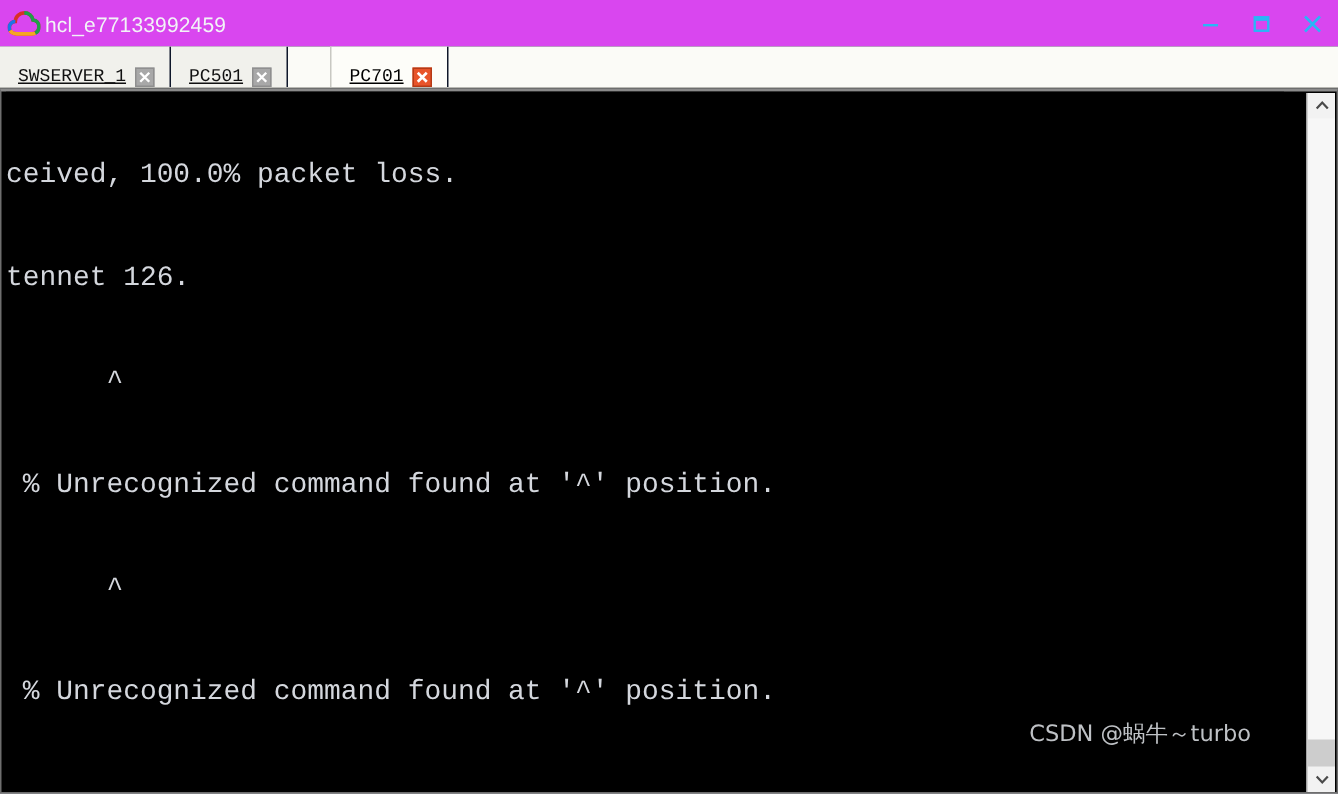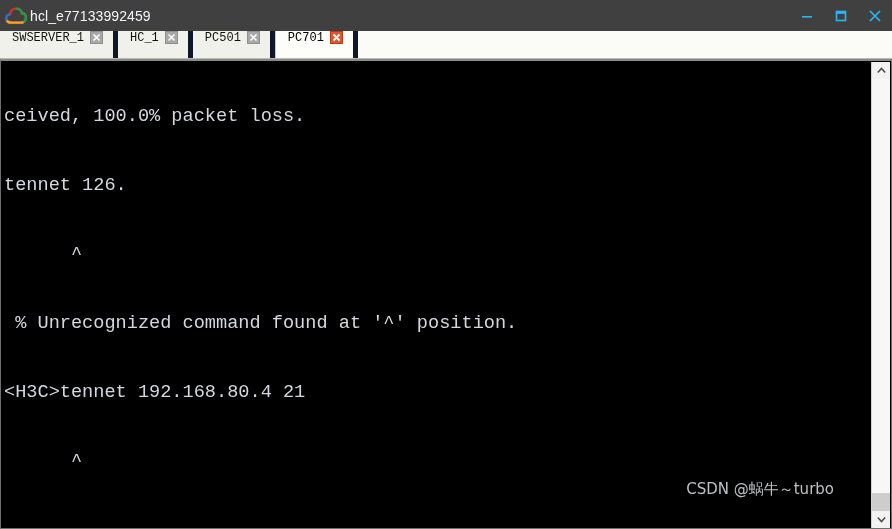--- a/index.html
+++ b/index.html
@@ -19,21 +19,21 @@
     background: #1c2230;
     box-sizing: border-box;
   }
 
   
   .titlebar {
     position: absolute;
     left: 0; top: 0;
     width: 892px;
     height: 31px;
-    background: #404040;
+    background: #d946ef;
     display: flex;
     align-items: center;
     box-sizing: border-box;
   }
   .logo-wrap {
     width: 26px;
     height: 26px;
     margin-left: 3px;
     display: flex;
     align-items: center;
@@ -71,36 +71,38 @@
     height: 28px;
     background: #fbfbf7;
     border-bottom: 1px solid #b9b9b4;
     display: flex;
     align-items: stretch;
     box-sizing: border-box;
     overflow: hidden;
   }
   .tab {
     display: flex;
-    align-items: flex-start;
+    align-items: flex-end;
     gap: 6px;
     padding: 0 10px 0 12px;
     background: #f1f1ec;
-    border-right: 5px solid #0f172a;
+    border-right: 1px solid #0f172a;
     font-family: "Liberation Mono", monospace;
     font-size: 12px;
     color: #111111;
     cursor: pointer;
     box-sizing: border-box;
     white-space: nowrap;
+    text-decoration: underline;
   }
   .tab.active {
     background: #fdfdf9;
     border-left: 1px solid #c8c8c2;
     color: #000000;
+    margin-left: 28px;
   }
   .tab-label { pointer-events: none; }
   .tab-close {
     width: 13px;
     height: 13px;
     flex: none;
     display: flex;
     align-items: center;
     justify-content: center;
     background: #a8a8a8;
@@ -235,28 +237,20 @@
   <div class="tabstrip">
     <div class="tab">
       <span class="tab-label">SWSERVER_1</span>
       <span class="tab-close">
         <svg width="9" height="9" viewBox="0 0 9 9">
             <path d="M1.5 1.5 L7.5 7.5 M7.5 1.5 L1.5 7.5" stroke="#ffffff" stroke-width="1.6"></path>
           </svg>
       </span>
     </div>
     <div class="tab">
-      <span class="tab-label">HC_1</span>
-      <span class="tab-close">
-        <svg width="9" height="9" viewBox="0 0 9 9">
-            <path d="M1.5 1.5 L7.5 7.5 M7.5 1.5 L1.5 7.5" stroke="#ffffff" stroke-width="1.6"></path>
-          </svg>
-      </span>
-    </div>
-    <div class="tab">
       <span class="tab-label">PC501</span>
       <span class="tab-close">
         <svg width="9" height="9" viewBox="0 0 9 9">
             <path d="M1.5 1.5 L7.5 7.5 M7.5 1.5 L1.5 7.5" stroke="#ffffff" stroke-width="1.6"></path>
           </svg>
       </span>
     </div>
     <div class="tab active">
       <span class="tab-label">PC701</span>
       <span class="tab-close">
@@ -267,21 +261,20 @@
     </div>
   </div>
 
   <div class="term-frame">
     <div class="term-body">
       <div class="term-lines">
         <div class="term-line">ceived, 100.0% packet loss.</div>
         <div class="term-line">tennet 126.</div>
         <div class="term-line">      ^</div>
         <div class="term-line"> % Unrecognized command found at '^' position.</div>
-        <div class="term-line">&lt;H3C&gt;tennet 192.168.80.4 21</div>
         <div class="term-line">      ^</div>
         <div class="term-line"> % Unrecognized command found at '^' position.</div>
         
         
         
         
         
         
         
         

